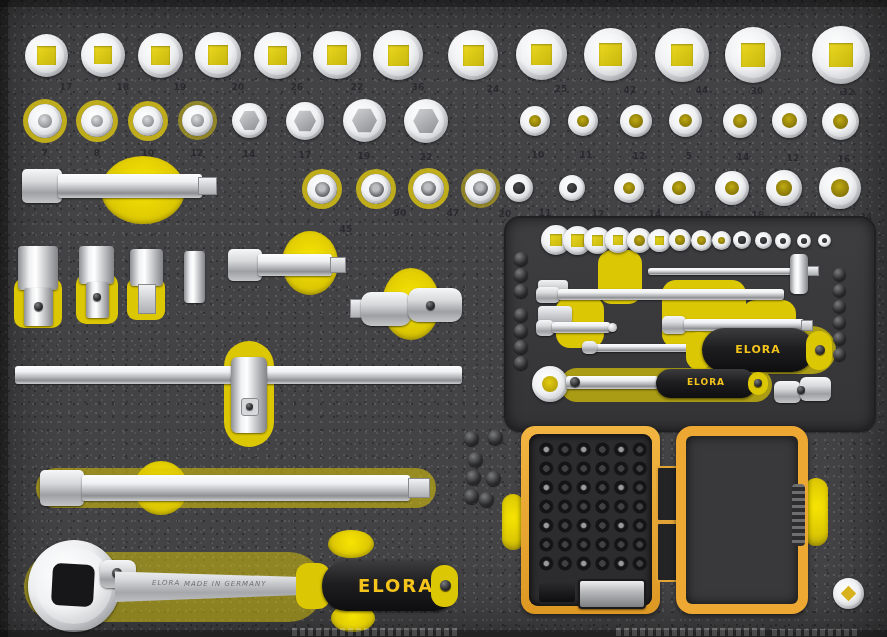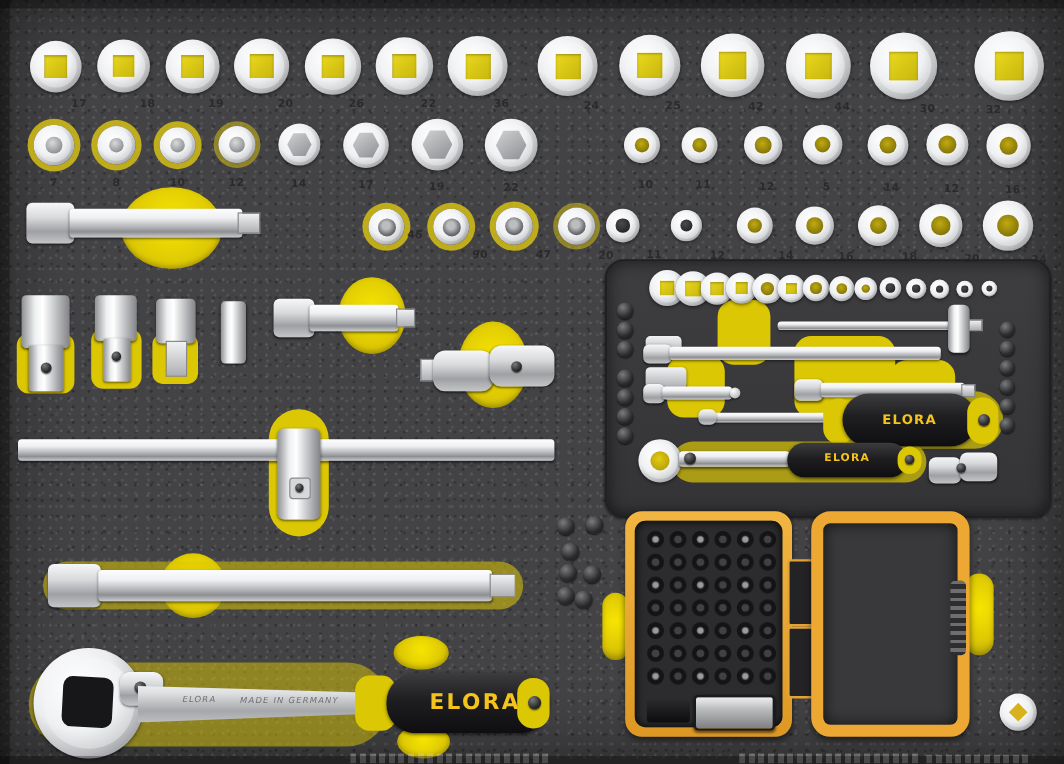--- a/index.html
+++ b/index.html
@@ -72,22 +72,22 @@
   <span class="lbl" style="left:123px;top:82px">18</span>
   <span class="lbl" style="left:180px;top:82px">19</span>
   <span class="lbl" style="left:238px;top:82px">20</span>
   <span class="lbl" style="left:297px;top:82px">26</span>
   <span class="lbl" style="left:357px;top:82px">22</span>
   <span class="lbl" style="left:418px;top:82px">36</span>
   <span class="lbl" style="left:493px;top:84px">24</span>
   <span class="lbl" style="left:561px;top:84px">25</span>
   <span class="lbl" style="left:630px;top:85px">42</span>
   <span class="lbl" style="left:702px;top:85px">44</span>
-  <span class="lbl" style="left:773px;top:86px">30</span>
-  <span class="lbl" style="left:828px;top:87px">32</span>
+  <span class="lbl" style="left:757px;top:86px">30</span>
+  <span class="lbl" style="left:848px;top:87px">32</span>
 
   <div class="sock v-gray yring" style="left:28px;top:104px;width:34px;height:34px"></div>
   <div class="sock v-gray yring" style="left:81px;top:105px;width:32px;height:32px"></div>
   <div class="sock v-gray yring" style="left:133px;top:106px;width:30px;height:30px"></div>
   <div class="sock v-gray yring2" style="left:182px;top:105px;width:31px;height:31px"></div>
   <div class="sock v-hex" style="left:232px;top:103px;width:35px;height:35px"></div>
   <div class="sock v-hex" style="left:286px;top:102px;width:38px;height:38px"></div>
   <div class="sock v-hex" style="left:343px;top:99px;width:43px;height:43px"></div>
   <div class="sock v-hex" style="left:404px;top:99px;width:44px;height:44px"></div>
   <span class="lbl" style="left:45px;top:148px">7</span>
@@ -116,21 +116,21 @@
 
   <div class="cut" style="left:101px;top:156px;width:84px;height:68px"></div>
   <div class="cap" style="left:22px;top:169px;width:40px;height:34px"></div>
   <div class="bar" style="left:58px;top:174px;width:144px;height:24px"></div>
   <div class="male" style="left:198px;top:177px;width:19px;height:18px"></div>
 
   <div class="sock v-star yring" style="left:307px;top:174px;width:30px;height:30px"></div>
   <div class="sock v-star yring" style="left:361px;top:174px;width:30px;height:30px"></div>
   <div class="sock v-star yring" style="left:413px;top:173px;width:31px;height:31px"></div>
   <div class="sock v-star yring2" style="left:465px;top:173px;width:31px;height:31px"></div>
-  <span class="lbl" style="left:346px;top:191px">45</span>
+  <span class="lbl" style="left:346px;top:224px">45</span>
   <span class="lbl" style="left:400px;top:208px">90</span>
   <span class="lbl" style="left:453px;top:208px">47</span>
   <span class="lbl" style="left:505px;top:209px">20</span>
 
   <div class="sock v-dark" style="left:505px;top:174px;width:28px;height:28px"></div>
   <div class="sock v-dark" style="left:559px;top:175px;width:26px;height:26px"></div>
   <div class="sock v-olive" style="left:614px;top:173px;width:30px;height:30px"></div>
   <div class="sock v-olive" style="left:663px;top:172px;width:32px;height:32px"></div>
   <div class="sock v-olive" style="left:715px;top:171px;width:34px;height:34px"></div>
   <div class="sock v-olive" style="left:766px;top:170px;width:36px;height:36px"></div>
@@ -184,21 +184,21 @@
 
   <div class="cut" style="left:328px;top:530px;width:46px;height:28px"></div>
   <div class="cut" style="left:331px;top:604px;width:44px;height:28px"></div>
   <div class="cutR" style="left:24px;top:552px;width:300px;height:70px;border-radius:35px;opacity:.5"></div>
   <div class="sock" style="left:28px;top:540px;width:92px;height:92px"></div>
   <div class="cap" style="left:100px;top:560px;width:36px;height:28px;border-radius:8px"></div>
   <div class="bit" style="left:112px;top:568px;width:10px;height:10px"></div>
   <div class="hole" style="left:52px;top:564px;width:42px;height:42px;border-radius:8px;transform:rotate(3deg)"></div>
   <div class="a" style="left:115px;top:566px;width:195px;height:40px;background:linear-gradient(180deg,#f7f8f9,#dddee0 30%,#a6a7aa 66%,#c7c8ca);clip-path:polygon(0 14%,100% 28%,100% 72%,0 90%)"></div>
   <span class="etch" style="left:152px;top:579px">ELORA</span>
-  <span class="etch" style="left:200px;top:580px">MADE IN GERMANY</span>
+  <span class="etch" style="left:184px;top:580px">MADE IN GERMANY</span>
   <div class="cutR" style="left:296px;top:563px;width:34px;height:46px;border-radius:12px"></div>
   <div class="grip" style="left:322px;top:561px;width:136px;height:50px"></div>
   <span class="elora" style="left:346px;top:575px;width:100px;font-size:18px">ELORA</span>
   <div class="cutR" style="left:431px;top:565px;width:27px;height:42px;border-radius:13px"></div>
   <div class="bit" style="left:440px;top:580px;width:11px;height:11px"></div>
 
   <div class="tray" style="left:504px;top:216px;width:368px;height:212px"></div>
   <div class="cutR" style="left:598px;top:250px;width:44px;height:54px"></div>
   <div class="cutR" style="left:662px;top:280px;width:84px;height:68px"></div>
   <div class="cutR" style="left:556px;top:296px;width:48px;height:52px"></div>

